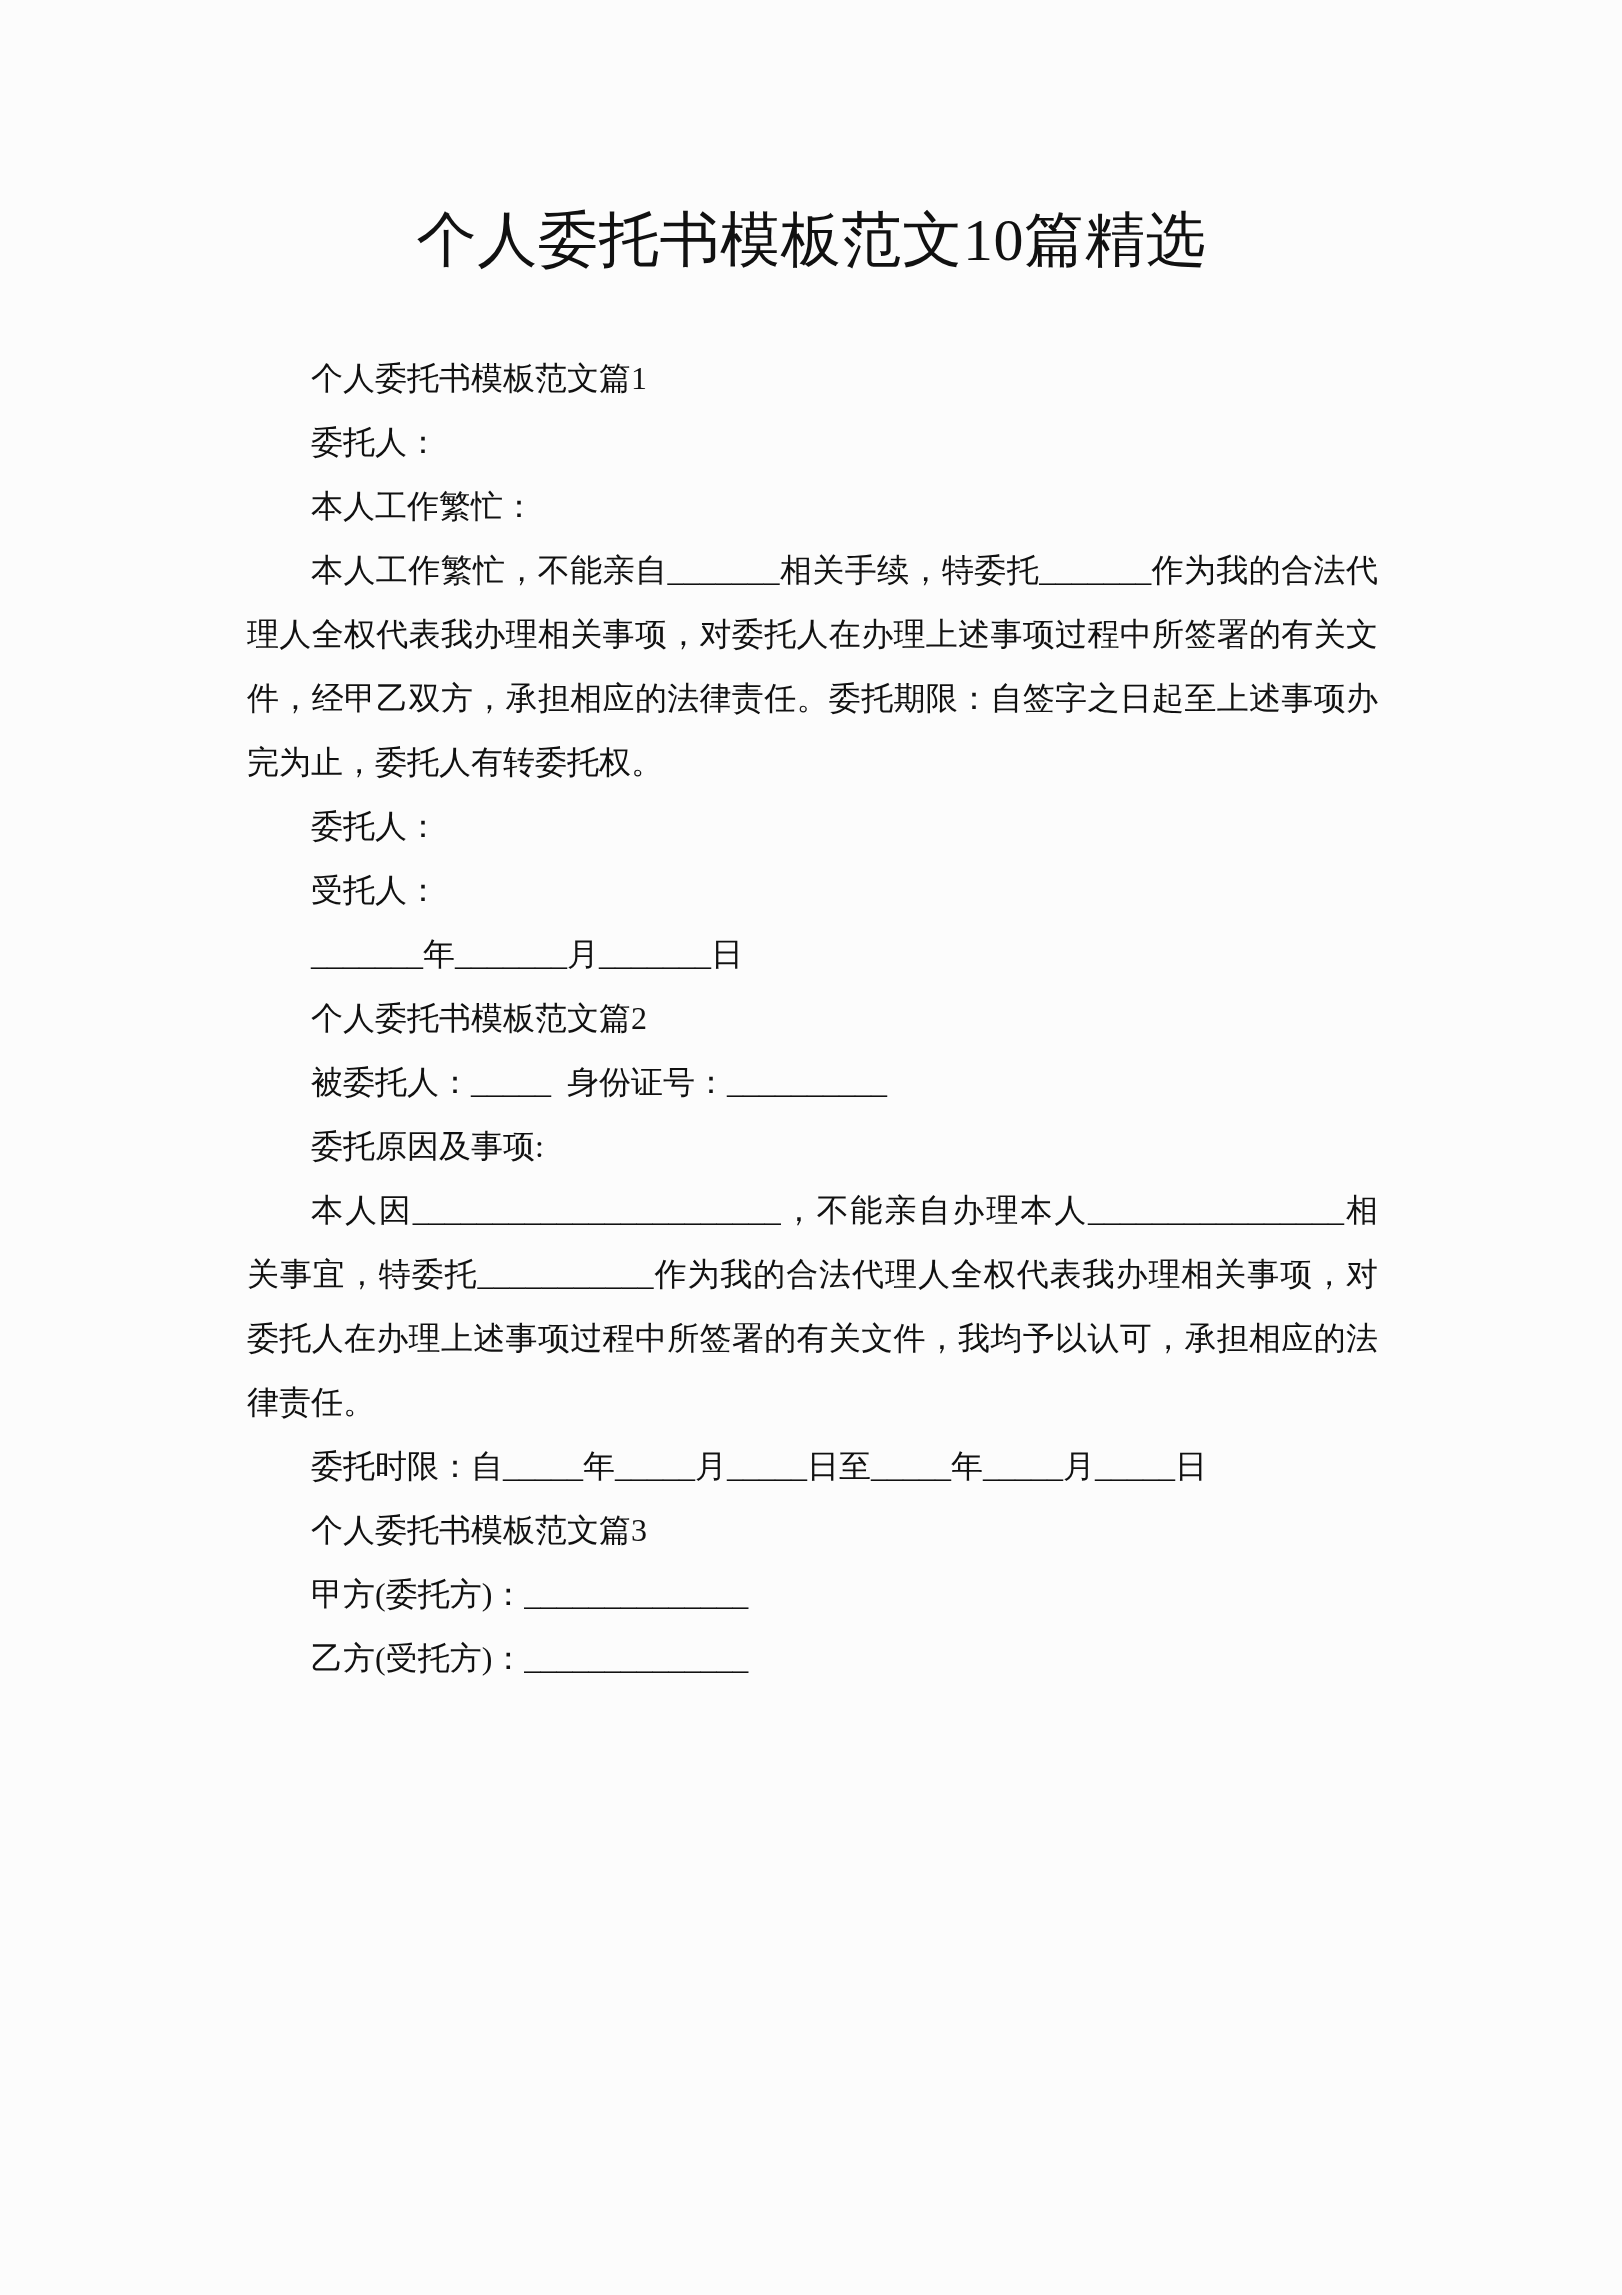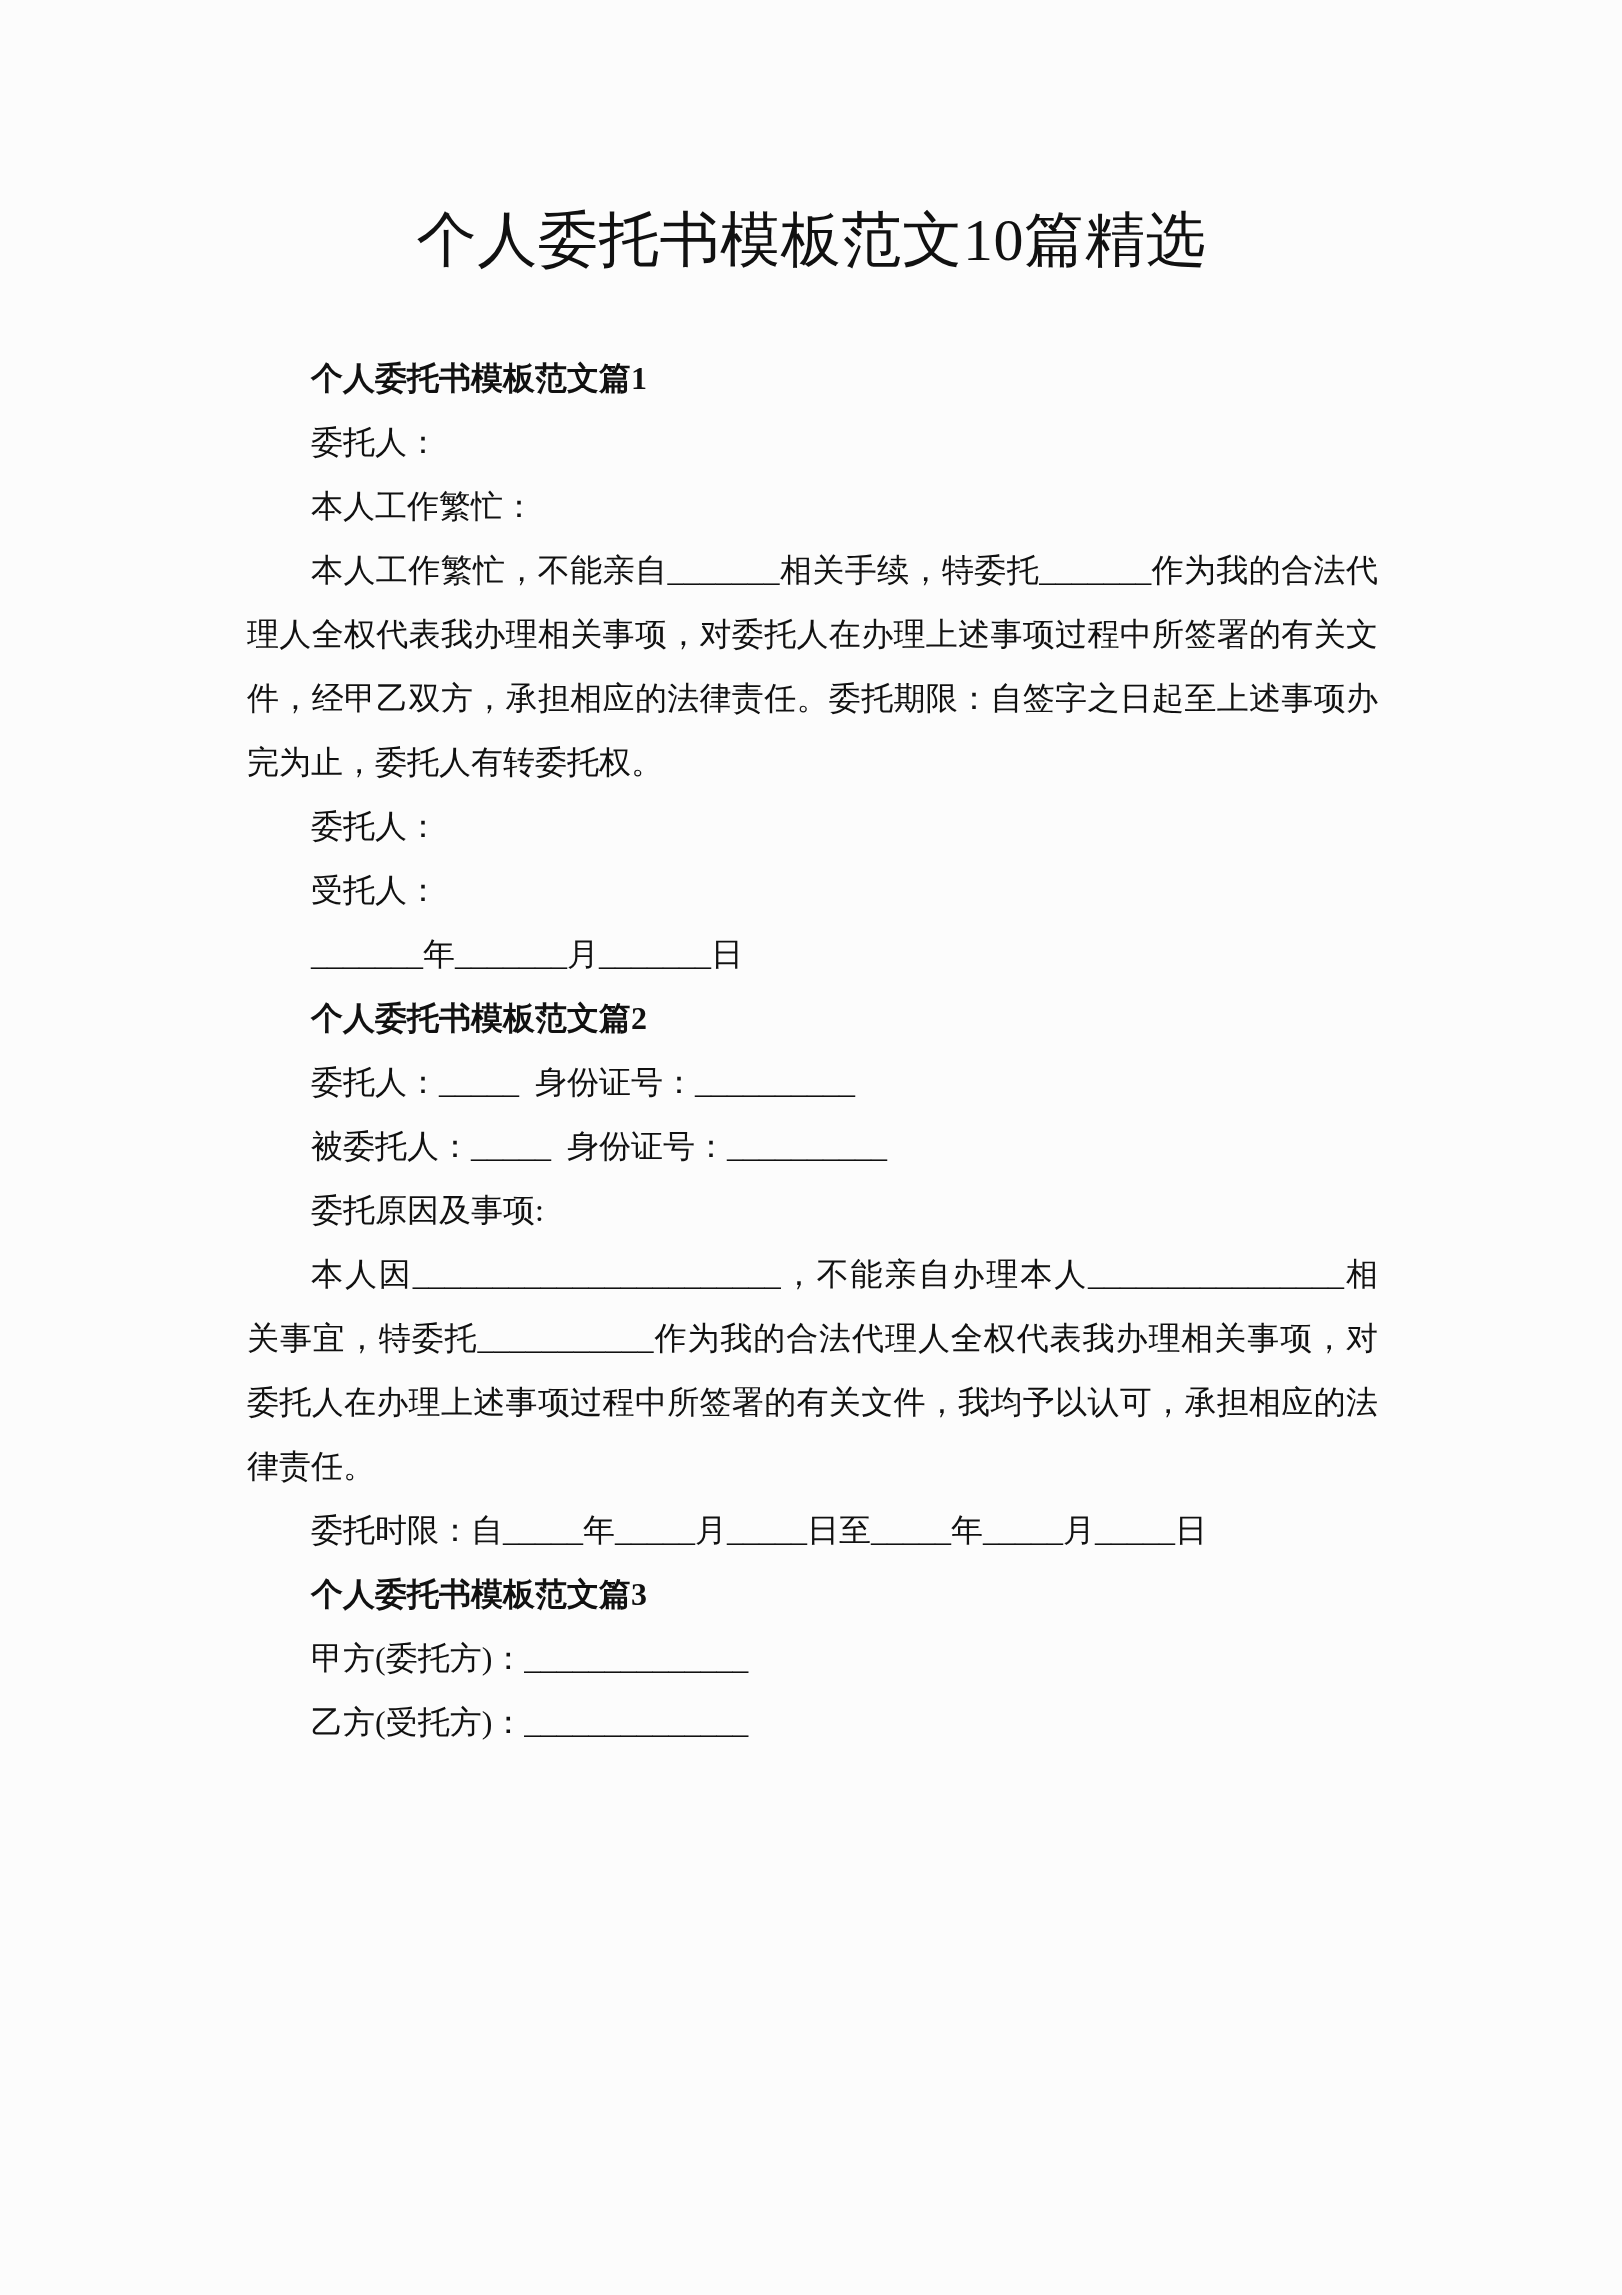--- a/index.html
+++ b/index.html
@@ -47,21 +47,21 @@
     margin: 0;
     padding: 0;
     text-indent: 64px;
     text-align: justify;
     white-space: pre-wrap;
     word-break: break-all;
   }
   .heading {
     margin: 0;
     text-indent: 64px;
-    font-weight: bold;
+    font-weight: normal;
     font-size: 32px;
     white-space: pre-wrap;
   }
 </style>
 </head>
 <body>
 
 <div class="page">
   <h1 class="doc-title">个人委托书模板范文10篇精选</h1>
 
@@ -72,21 +72,20 @@
       <p class="para">委托人：</p>
       <p class="para">本人工作繁忙：</p>
       <p class="para">本人工作繁忙，不能亲自_______相关手续，特委托_______作为我的合法代理人全权代表我办理相关事项，对委托人在办理上述事项过程中所签署的有关文件，经甲乙双方，承担相应的法律责任。委托期限：自签字之日起至上述事项办完为止，委托人有转委托权。</p>
       <p class="para">委托人：</p>
       <p class="para">受托人：</p>
       <p class="para">_______年_______月_______日</p>
     </div>
 
     <div>
       <p class="heading">个人委托书模板范文篇2</p>
-      <p class="para">委托人：_____  身份证号：__________</p>
       <p class="para">被委托人：_____  身份证号：__________</p>
       <p class="para">委托原因及事项:</p>
       <p class="para">本人因_______________________，不能亲自办理本人________________相关事宜，特委托___________作为我的合法代理人全权代表我办理相关事项，对委托人在办理上述事项过程中所签署的有关文件，我均予以认可，承担相应的法律责任。</p>
       <p class="para">委托时限：自_____年_____月_____日至_____年_____月_____日</p>
     </div>
 
     <div>
       <p class="heading">个人委托书模板范文篇3</p>
       <p class="para">甲方(委托方)：______________</p>
       <p class="para">乙方(受托方)：______________</p>

